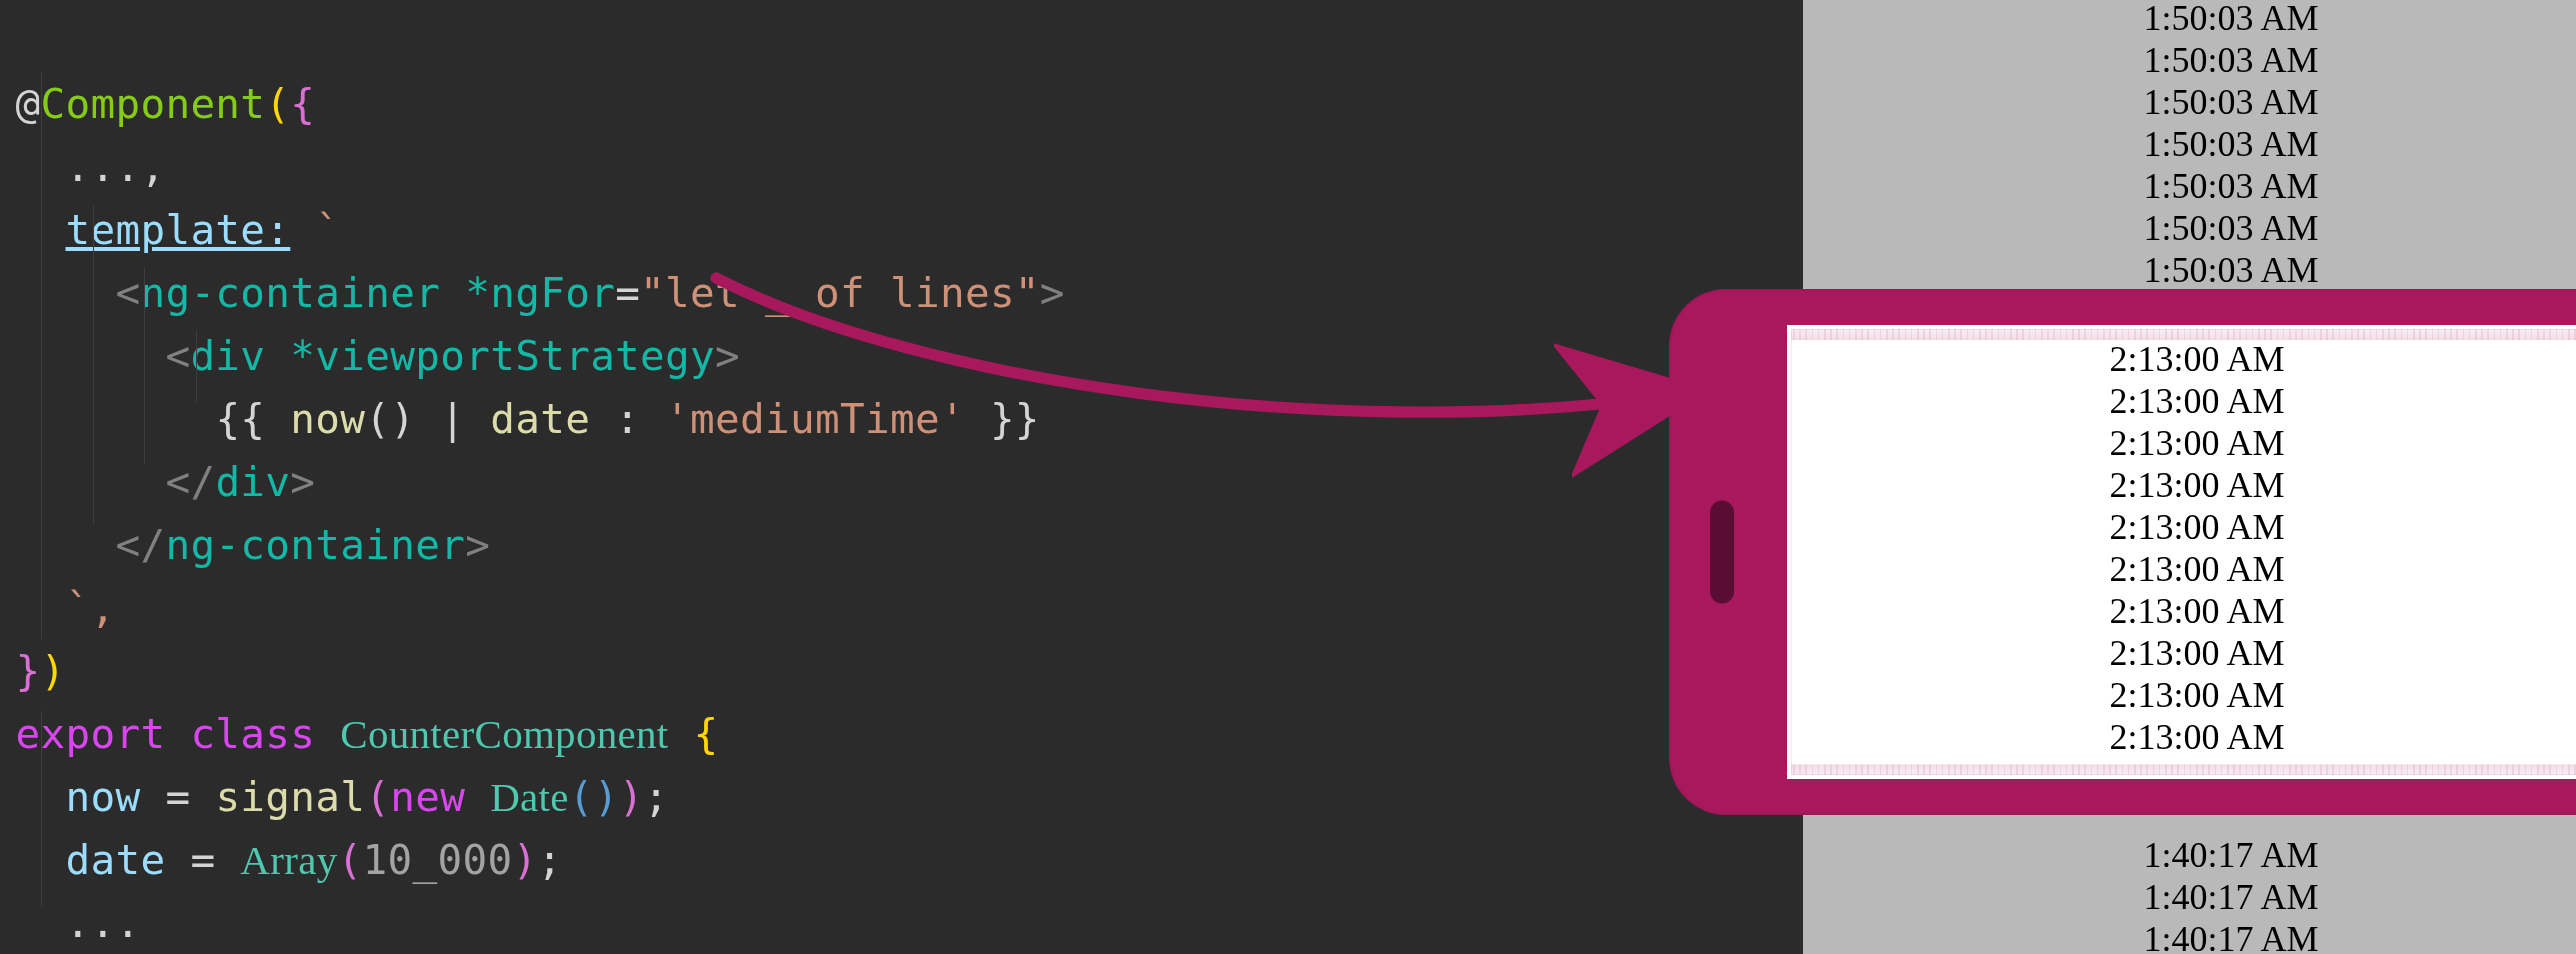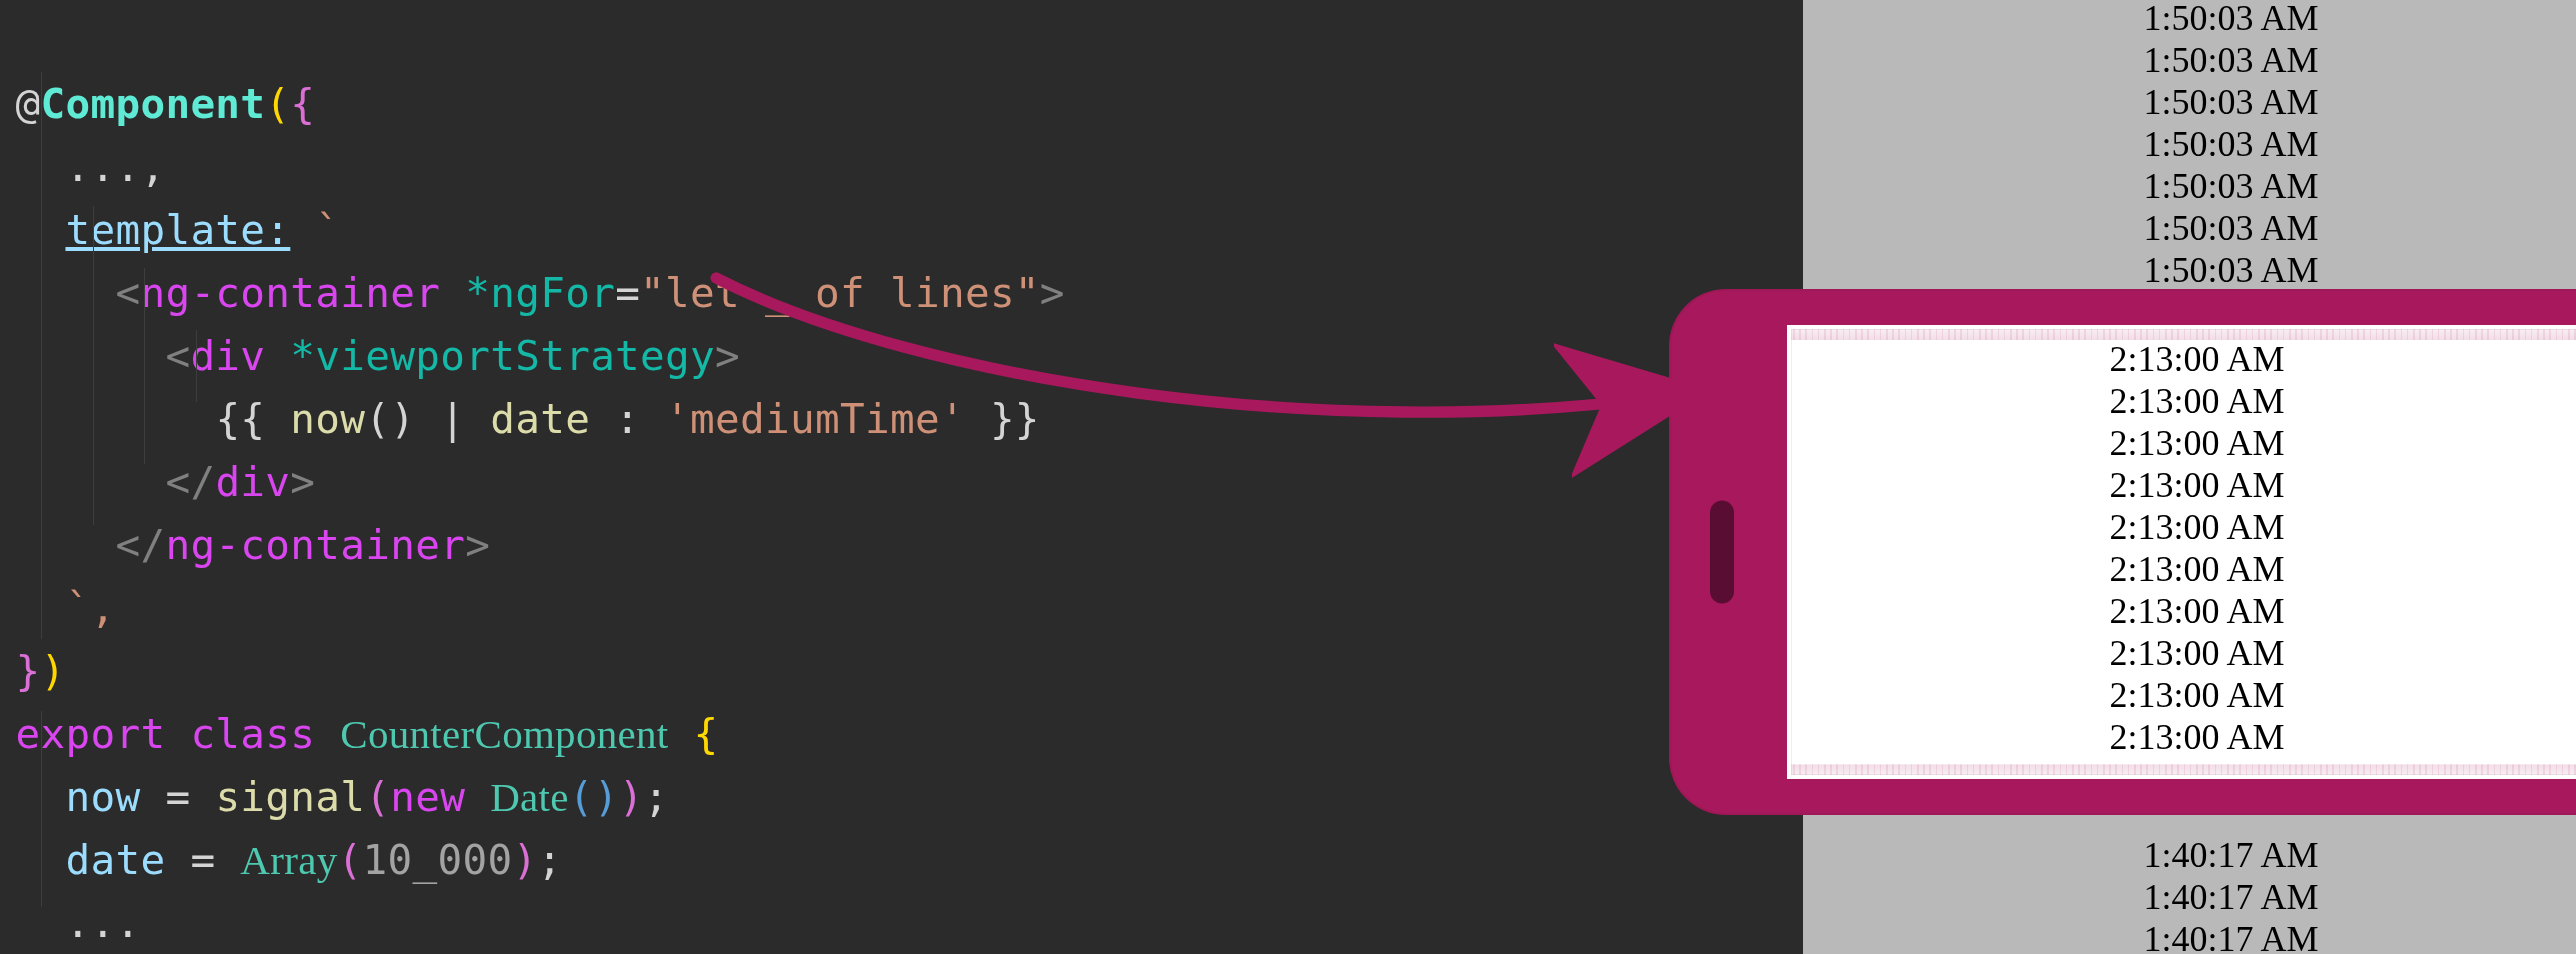--- a/index.html
+++ b/index.html
@@ -23,28 +23,28 @@
     white-space: pre;
     color: #d4d4d4;
     letter-spacing: 0.3px;
   }
   .indent-guide {
     position: absolute;
     width: 1px;
     background: #3e3e3e;
   }
   .c-at        { color: #d4d4d4; }
-  .c-decorator { color: #5eead4; font-weight: bold; }
+  .c-decorator { color: #84cc16; }
   .c-brace     { color: #ffd700; }
   .c-brace2    { color: #da70d6; }
   .c-brace3    { color: #569cd6; }
   .c-punct     { color: #d4d4d4; }
   .c-key       { color: #9cdcfe; text-decoration: underline; }
   .c-string    { color: #ce9178; }
-  .c-tag       { color: #d946ef; }
+  .c-tag       { color: #14b8a6; }
   .c-tagpunct  { color: #808080; }
   .c-attr      { color: #14b8a6; }
   .c-attrval   { color: #ce9178; }
   .c-tpl       { color: #d4d4d4; }
   .c-keyword   { color: #d946ef; }
   .c-class     { color: #4ec9b0; font-family: Liberation Serif, serif; }
   .c-func      { color: #dcdcaa; }
   .c-number    { color: #a3a3a3; }
   .c-var       { color: #9cdcfe; }
 

